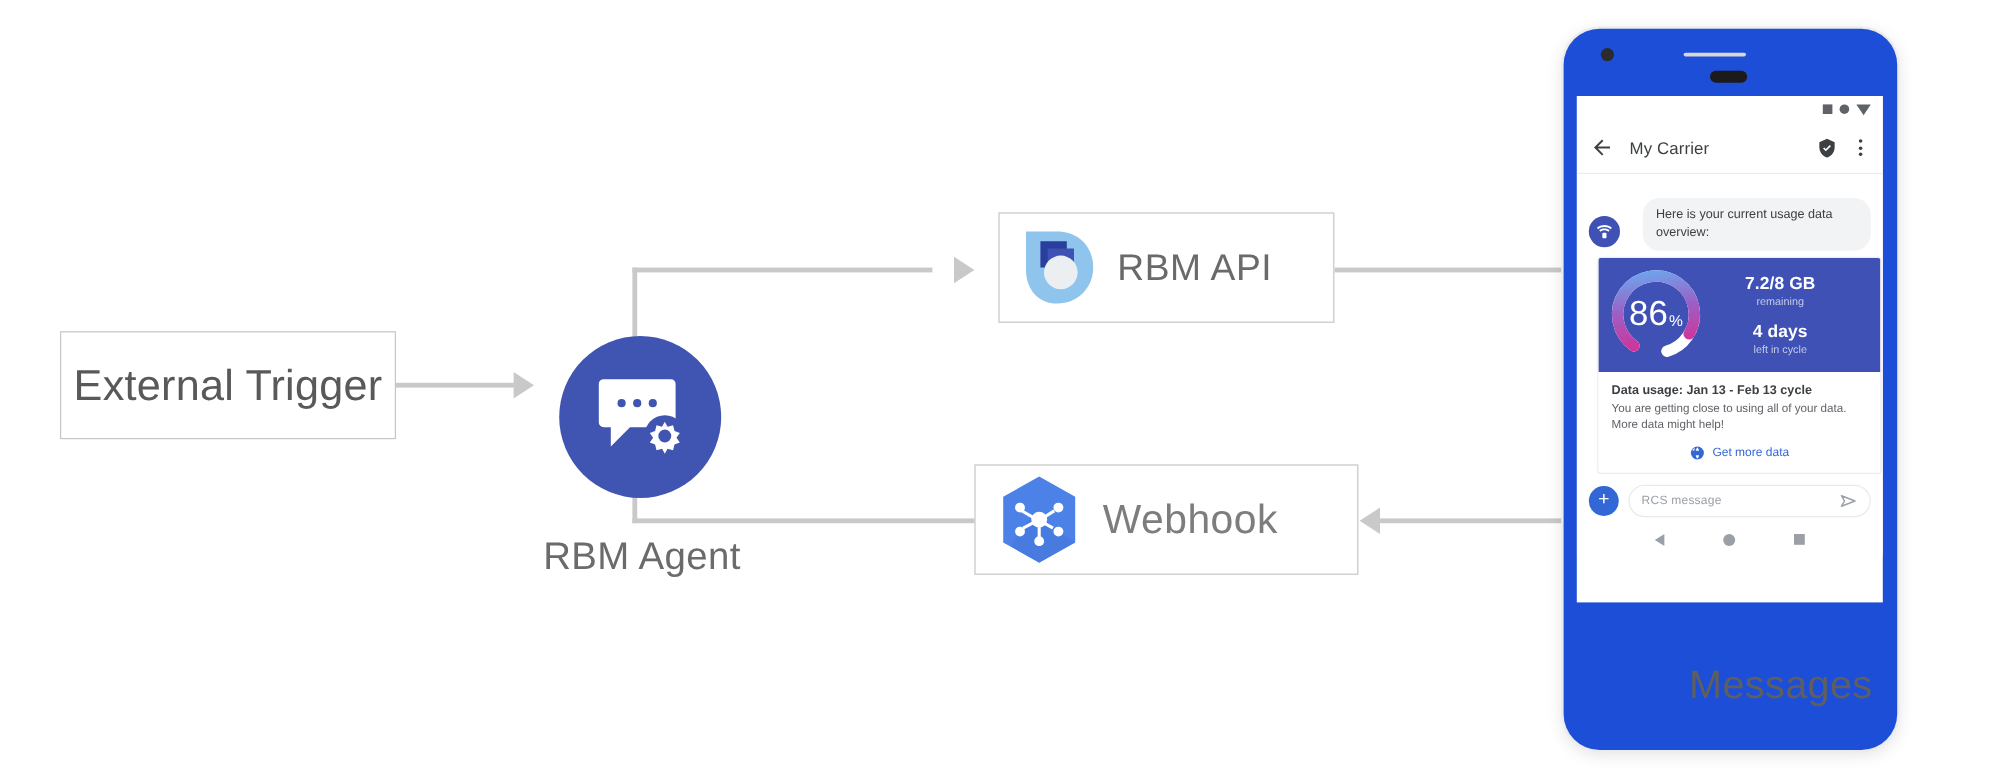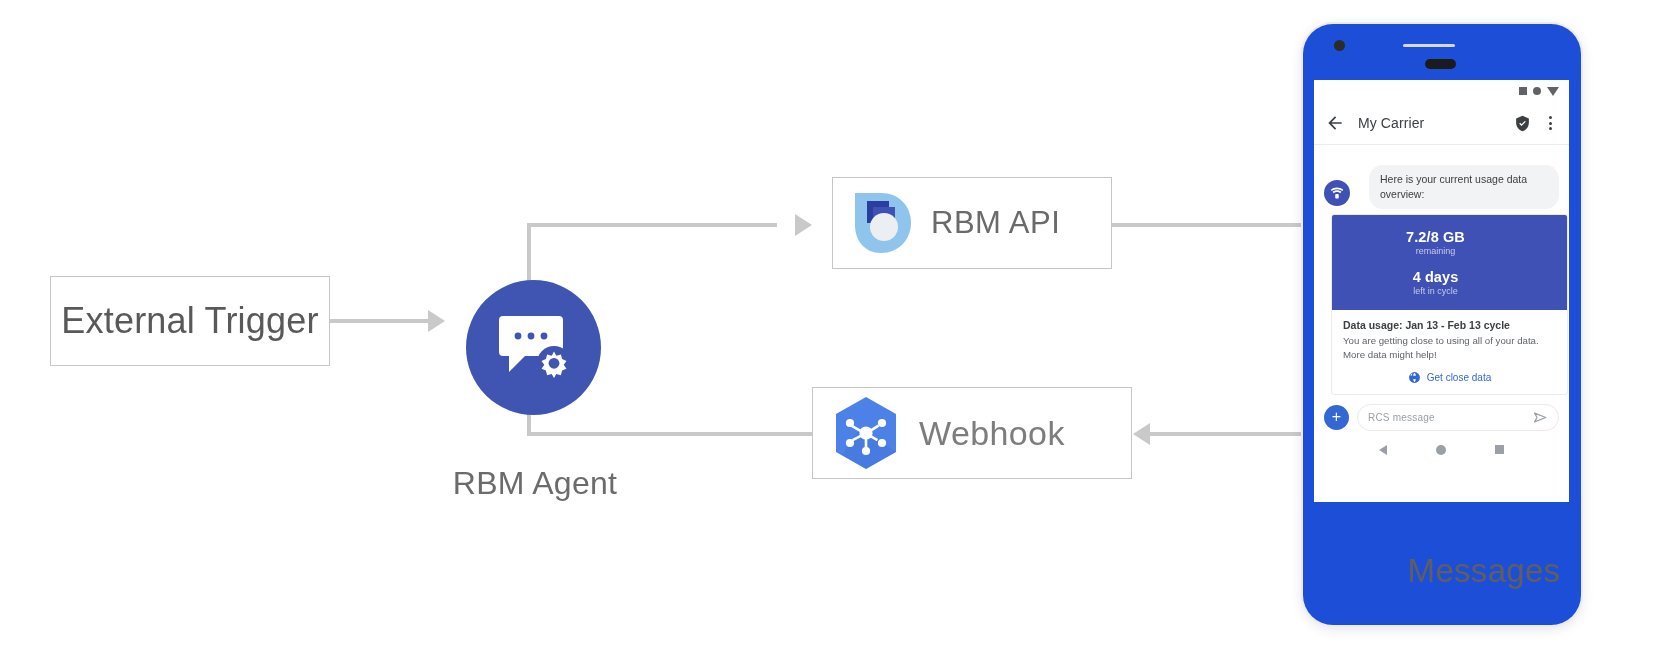--- a/index.html
+++ b/index.html
@@ -32,21 +32,21 @@
   #webhook-box{left:812px;top:387px;width:320px;height:92px;padding-left:16px;gap:16px;}
   #webhook-box .node-label{font-size:34px;color:#7d7d7d;letter-spacing:.4px;}
 
   
   #rbm-agent{
     position:absolute;left:466px;top:280px;width:135px;height:135px;border-radius:50%;
     background:#4054b2;display:flex;align-items:center;justify-content:center;
   }
   #rbm-agent-caption{
     position:absolute;left:380px;top:445px;width:310px;text-align:center;
-    font-size:32px;color:#6b6b6b;letter-spacing:.3px;margin-top:20px;
+    font-size:32px;color:#6b6b6b;letter-spacing:.3px;
   }
 
   
   .line{position:absolute;background:#c9c9c9;}
   .arrow{position:absolute;width:0;height:0;}
   .arrow-right{border-top:11px solid transparent;border-bottom:11px solid transparent;border-left:17px solid #c9c9c9;}
   .arrow-left{border-top:11px solid transparent;border-bottom:11px solid transparent;border-right:17px solid #c9c9c9;}
   .arrow-up{border-left:11px solid transparent;border-right:11px solid transparent;border-bottom:17px solid #c9c9c9;}
 
   
@@ -243,40 +243,57 @@
               <path fill="#ffffff" d="M12 6.2c3 0 5.7 1.1 7.8 2.9l1.6-1.9C18.9 5 15.6 3.7 12 3.7S5.1 5 2.6 7.2l1.6 1.9C6.3 7.3 9 6.2 12 6.2z"></path>
               <path fill="#ffffff" d="M12 10.4c1.9 0 3.6.7 4.9 1.8l1.6-1.9C16.8 8.8 14.5 8 12 8s-4.8.8-6.5 2.3l1.6 1.9c1.3-1.1 3-1.8 4.9-1.8z"></path>
               <rect fill="#ffffff" x="9.4" y="13.4" width="5.2" height="7" rx="1.2"></rect>
             </svg>
           </div>
           <div id="text-bubble">Here is your current usage data overview:</div>
         </div>
 
         <div id="rich-card">
           <div id="gauge-panel">
+            <div id="gauge-wrap">
+              <svg width="96" height="95" viewBox="0 0 96 95">
+                <defs>
+                  <linearGradient id="gaugegrad" x1="0%" y1="85%" x2="85%" y2="5%">
+                    <stop offset="0%" stop-color="#6aa9ee"></stop>
+                    <stop offset="45%" stop-color="#9c5fc4"></stop>
+                    <stop offset="100%" stop-color="#e0268f"></stop>
+                  </linearGradient>
+                </defs>
+                <circle cx="48" cy="47" r="32" fill="none" stroke="#ffffff" stroke-width="9.5" stroke-linecap="round" stroke-dasharray="172 201" transform="rotate(125 48 47)"></circle>
+                <circle cx="48" cy="47" r="32" fill="none" stroke="url(#gaugegrad)" stroke-width="9.5" stroke-linecap="round" stroke-dasharray="148 201" transform="rotate(125 48 47)"></circle>
+              </svg>
+              <div id="gauge-pct">
+                <span class="num">86</span>
+                <span class="sym">%</span>
+              </div>
+            </div>
             <div id="gauge-stats">
               <div>
                 <div class="stat-big">7.2/8 GB</div>
                 <div class="stat-small">remaining</div>
               </div>
               <div id="stat-block-2">
                 <div class="stat-big">4 days</div>
                 <div class="stat-small">left in cycle</div>
               </div>
             </div>
           </div>
           <div id="card-body">
             <div id="card-title">Data usage: Jan 13 - Feb 13 cycle</div>
             <div id="card-desc">You are getting close to using all of your data. More data might help!</div>
             <div id="card-action">
               <svg id="globe-icon" viewBox="0 0 24 24">
                 <circle cx="12" cy="12" r="10" fill="#3367d6"></circle>
                 <path fill="#ffffff" d="M12 3.3c-1.4 1.5-2.3 3.4-2.6 5.4h5.2c-.3-2-1.2-3.9-2.6-5.4zM8.2 4.2C6.4 5 5 6.4 4.2 8.2h3c.2-1.4.6-2.8 1-4zM12 20.7c1.4-1.5 2.3-3.4 2.6-5.4H9.4c.3 2 1.2 3.9 2.6 5.4z"></path>
               </svg>
-              <span>Get close data</span>
+              <span>Get more data</span>
             </div>
           </div>
         </div>
       </div>
 
       <div id="composer">
         <div id="plus-button">+</div>
         <div id="rcs-input">
           <span id="rcs-placeholder">RCS message</span>
           <svg id="send-icon" viewBox="0 0 24 24">

